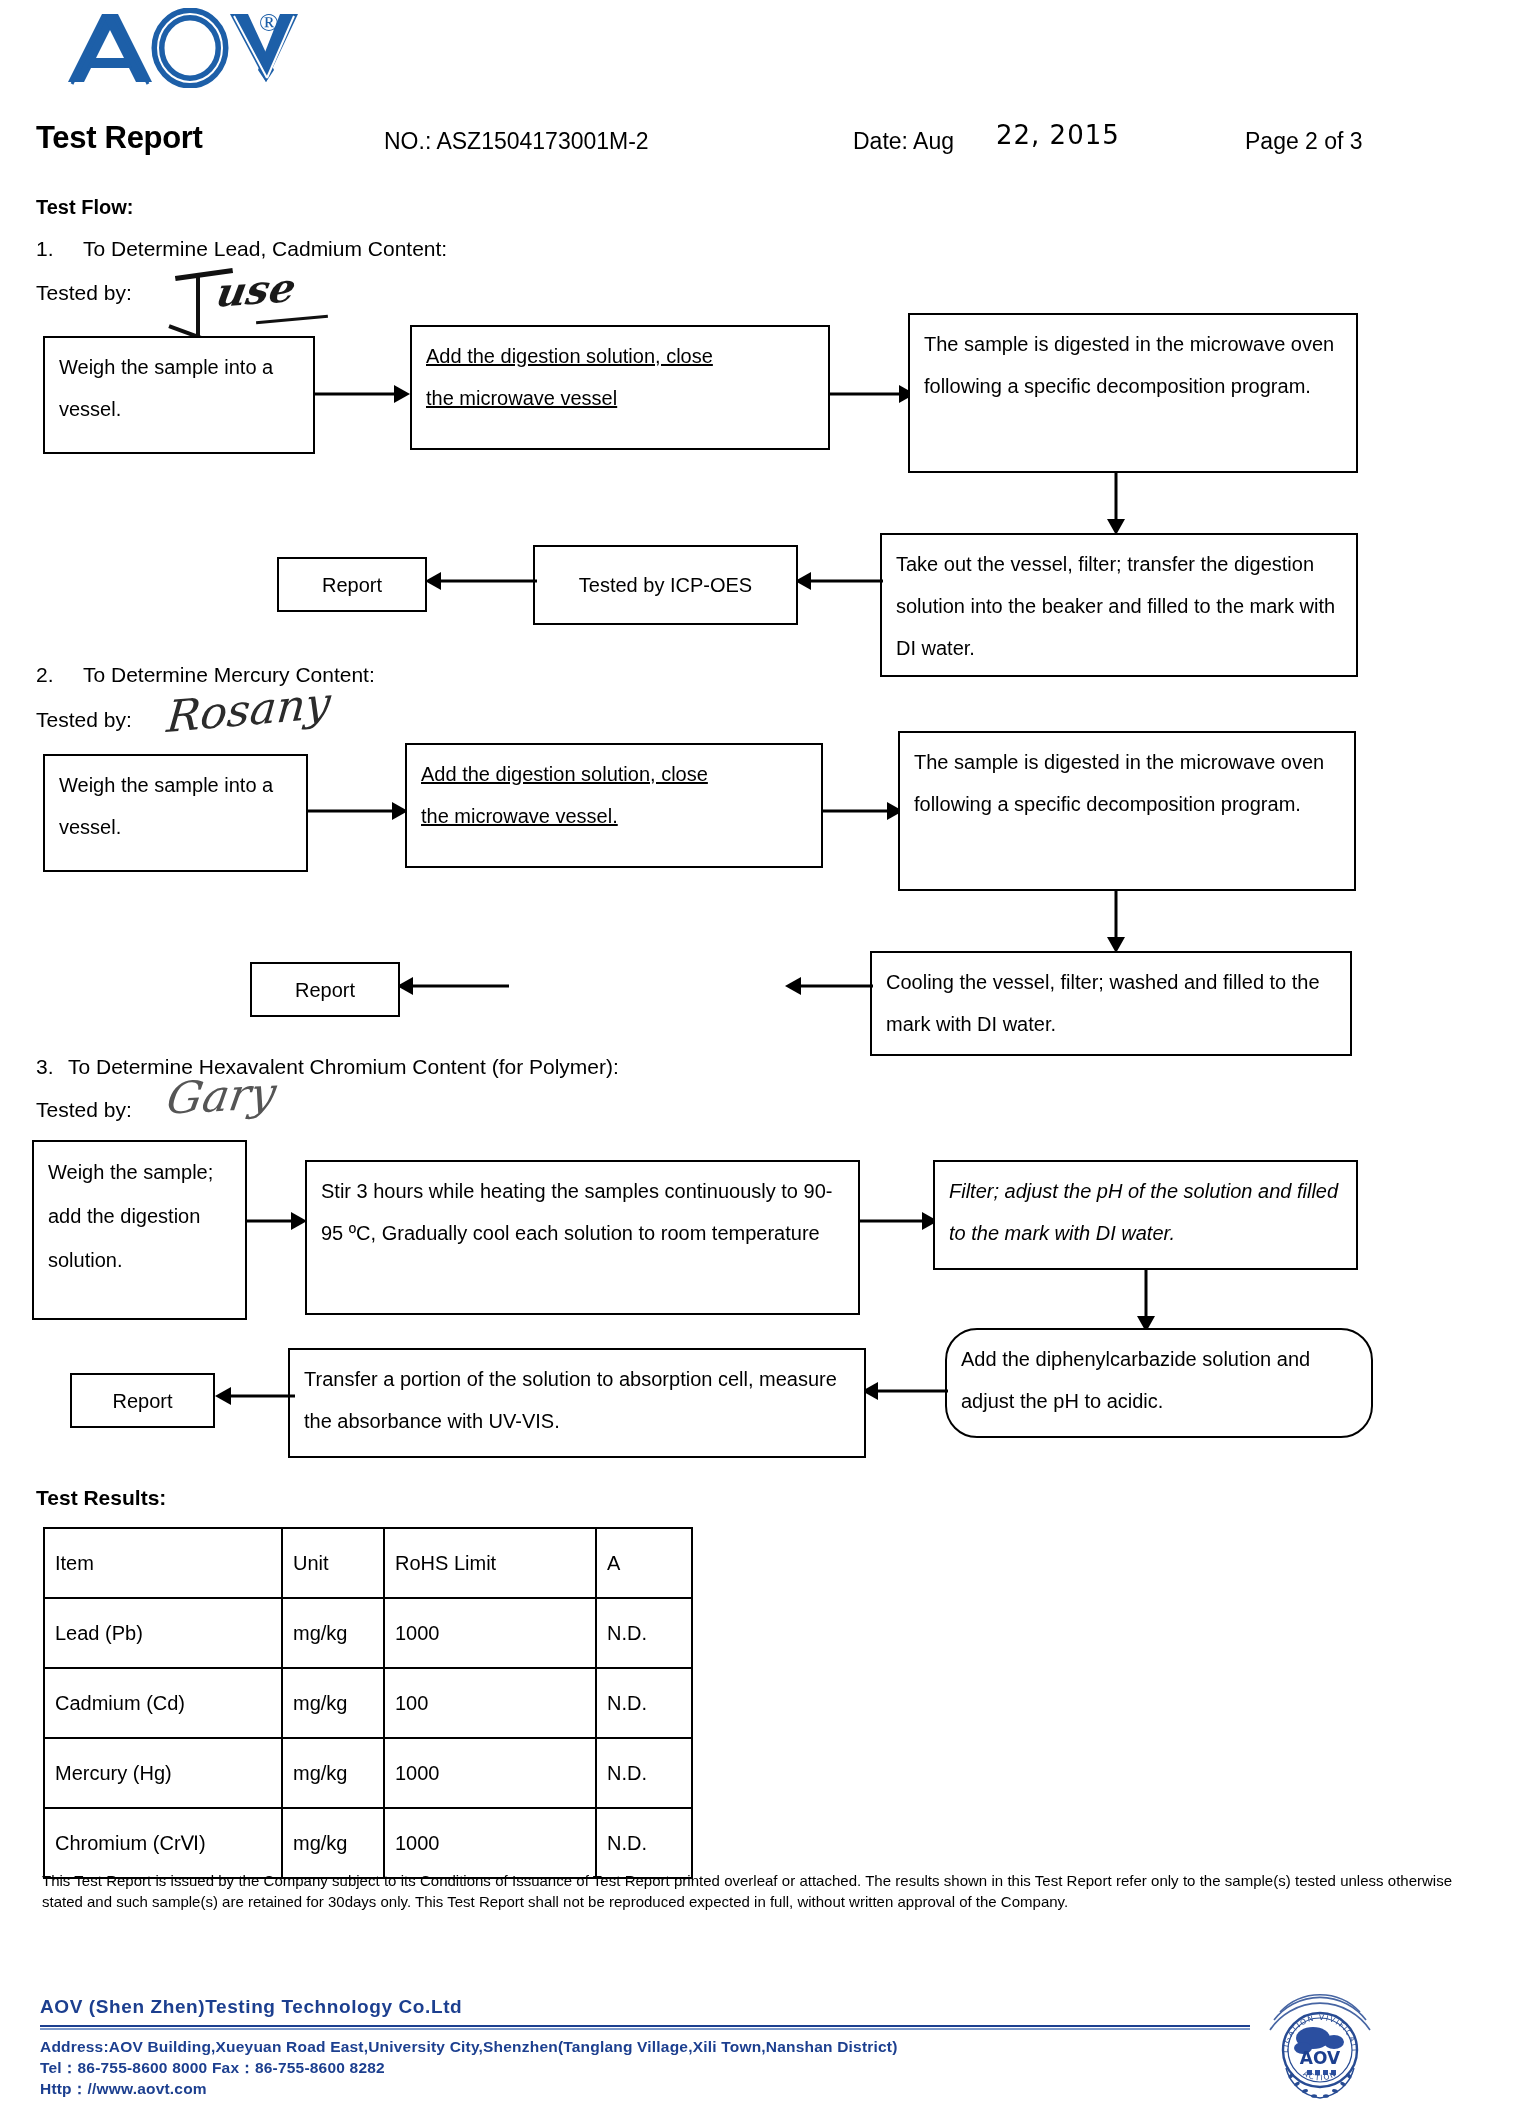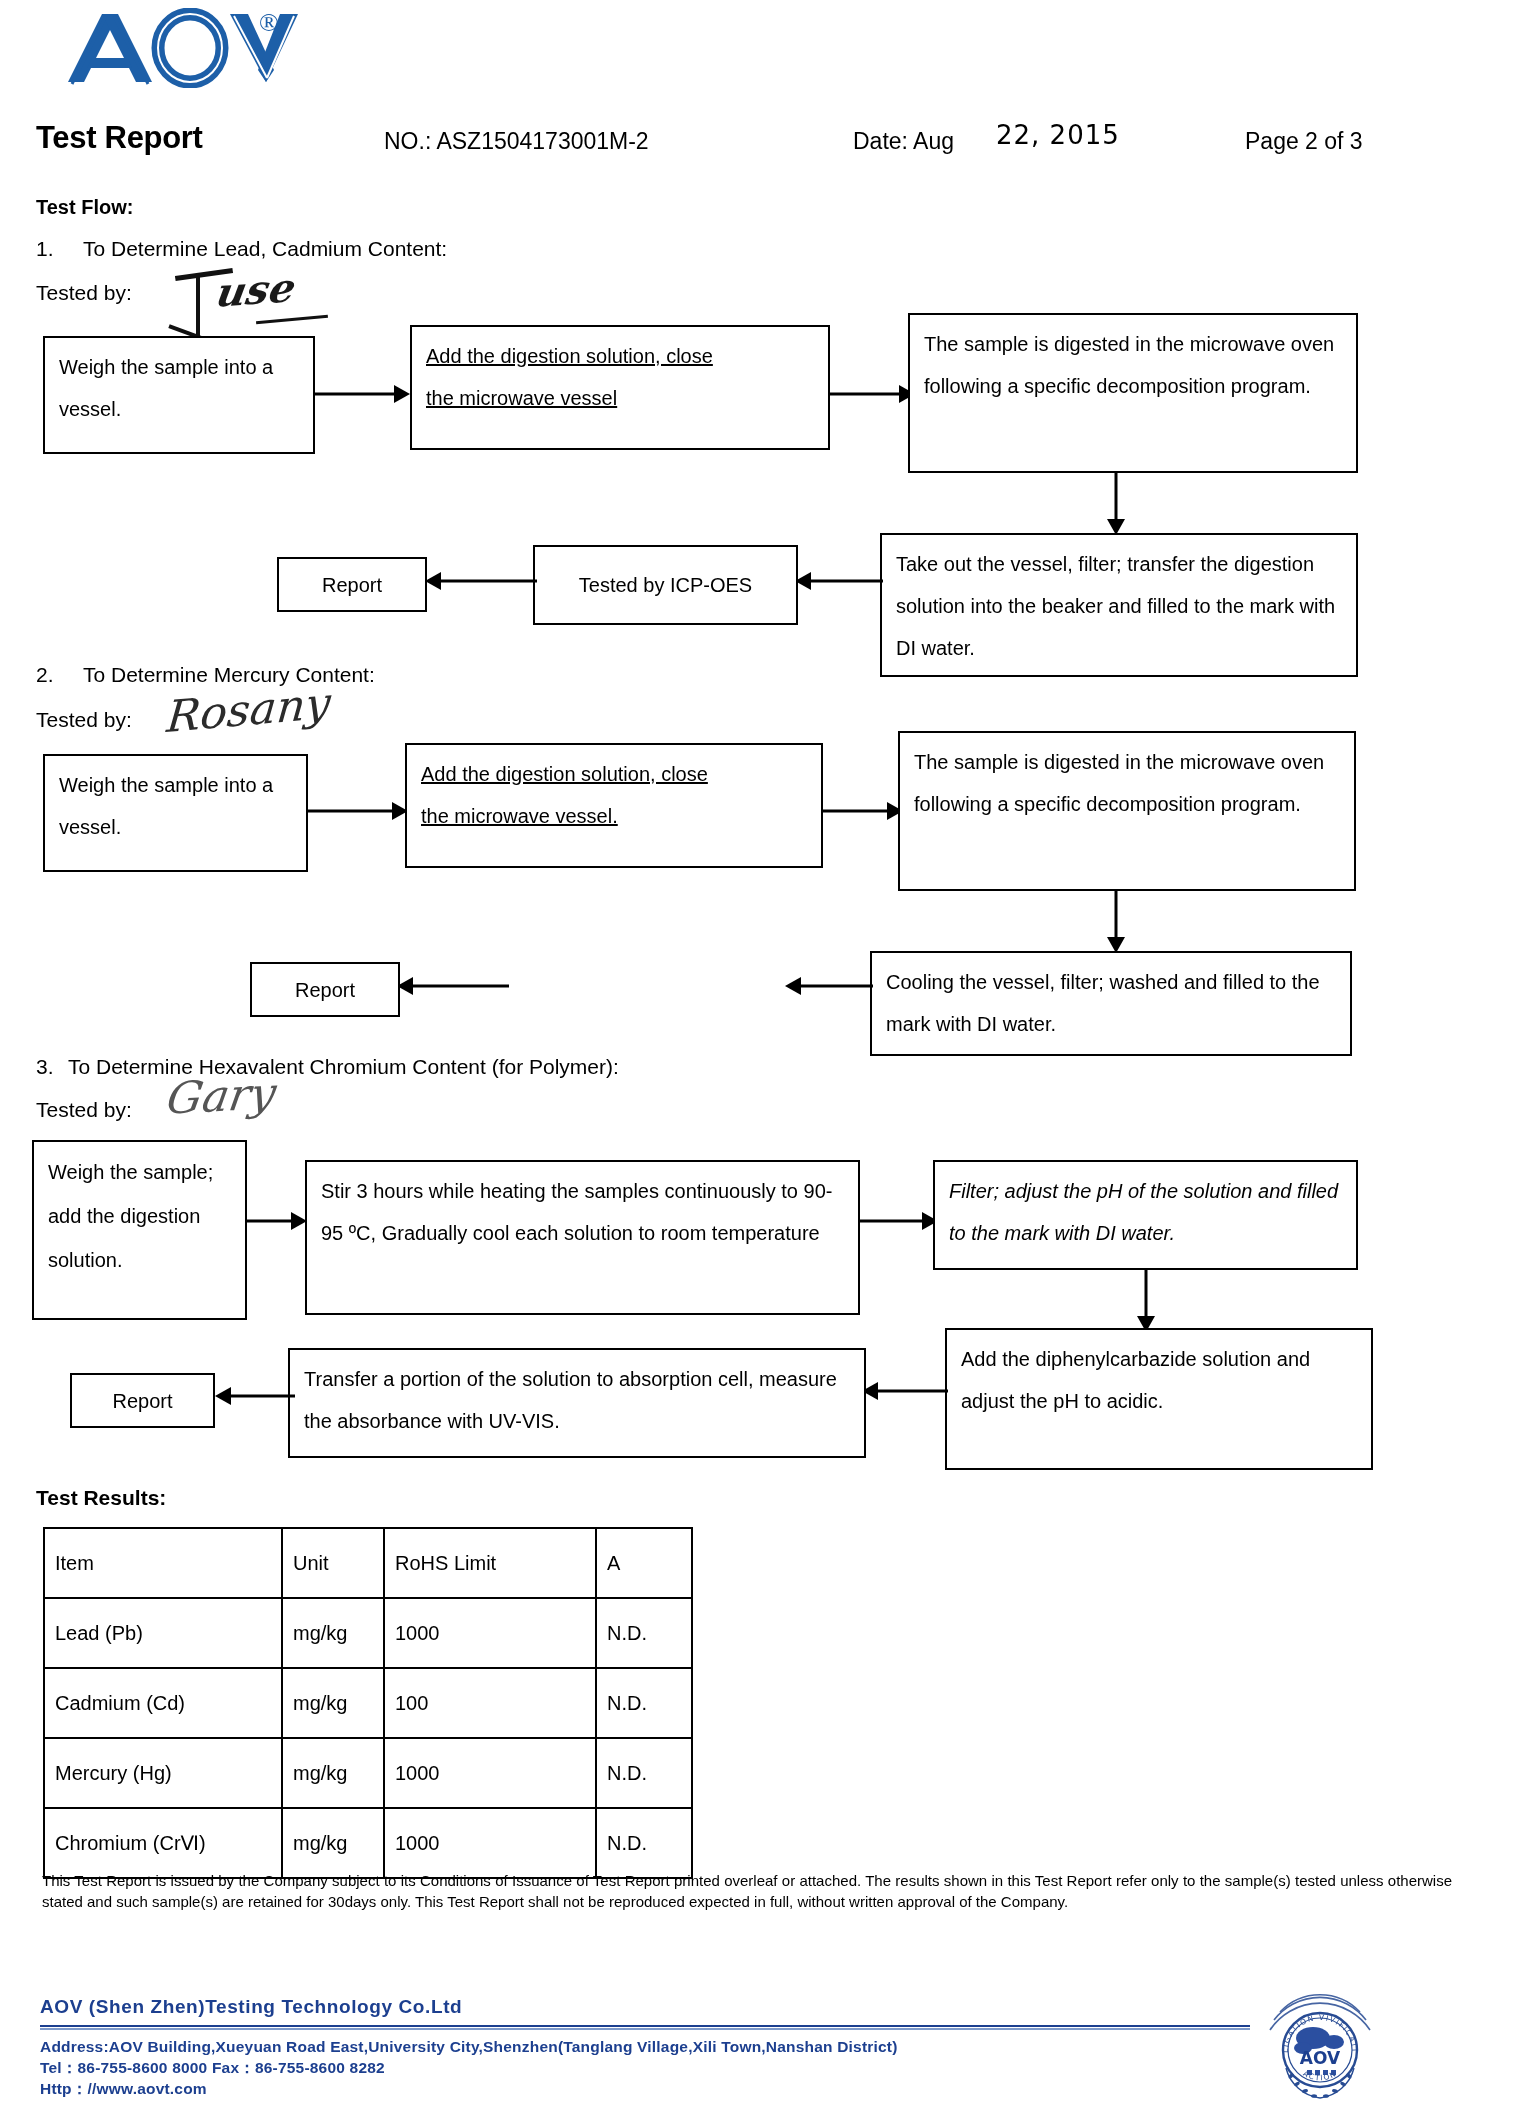--- a/index.html
+++ b/index.html
@@ -444,21 +444,21 @@
   <div class="fbox" style="left:933px; top:1160px; width:425px; height:110px;font-style:italic;">
     <span>Filter; adjust the pH of the solution and</span>
     <span>filled to the mark with DI water.</span>
   </div>
 
   <div class="arr-v" style="left:1135px; top:1270px; width:22px; height:62px;">
     <span class="shaft" style="height:48px;"></span>
       <span class="head"></span>
   </div>
 
-  <div class="fbox" style="left:945px; top:1328px; width:428px; height:142px;">
+  <div class="fbox" style="left:945px; top:1328px; width:428px; height:110px;border-radius:32px;">
     <span>Add the diphenylcarbazide solution</span>
     <span>and adjust the pH to acidic.</span>
   </div>
   <div class="arr-h left" style="left:862px; top:1380px; width:86px; height:22px;">
     <span class="shaft" style="left:12px; width:74px;"></span>
       <span class="head"></span>
   </div>
   <div class="fbox" style="left:288px; top:1348px; width:578px; height:110px;">
     <span>Transfer a portion of the solution to absorption</span>
     <span>cell, measure the absorbance with UV-VIS.</span>

